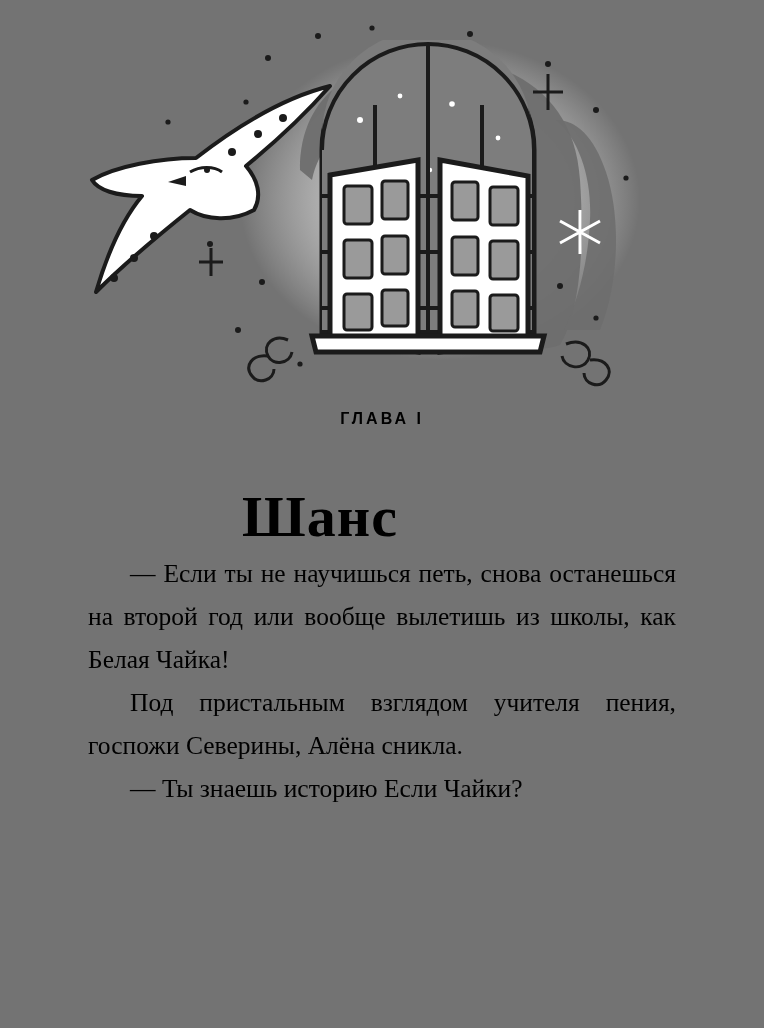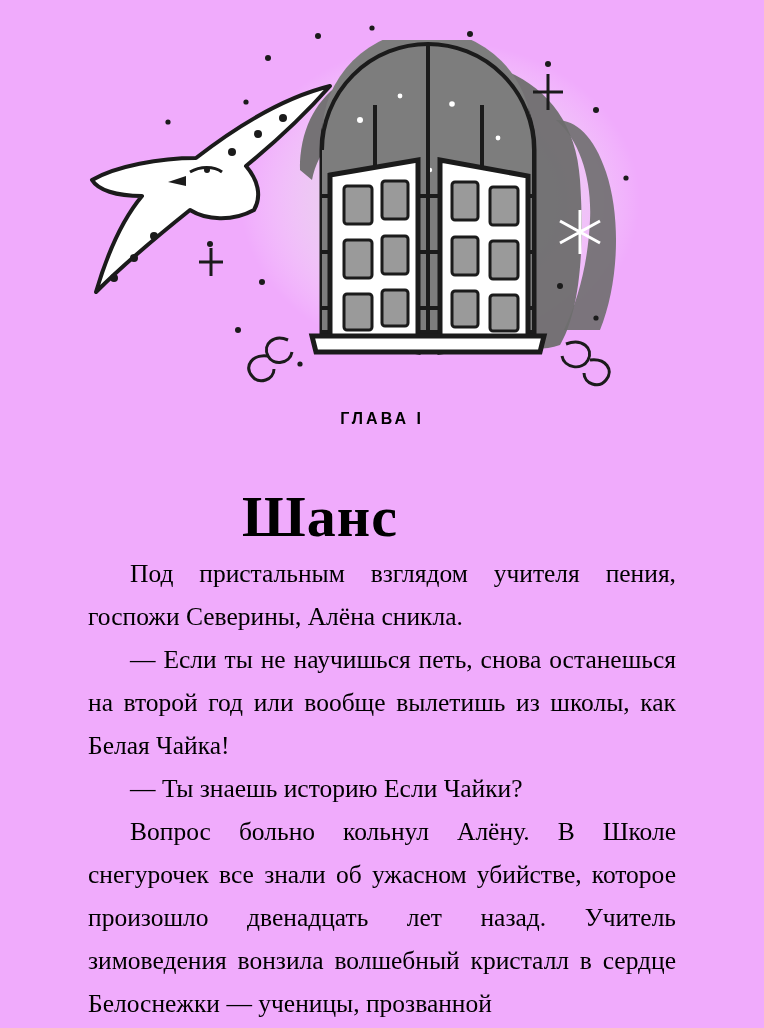--- a/index.html
+++ b/index.html
@@ -4,21 +4,21 @@
 <style>
   html, body {
     margin: 0;
     padding: 0;
     background: #ffffff;
   }
   .page {
     position: relative;
     width: 764px;
     height: 1028px;
-    background: #f0abfc;
+    background: #737373;
     overflow: hidden;
     font-family: "Liberation Serif", serif;
     color: #000000;
   }
 
   
   .illustration {
     position: absolute;
     left: 0;
     top: 0;
@@ -203,19 +203,18 @@
         <path d="M590 360 c16 -2 24 10 16 20 c-7 9 -22 4 -22 -7"></path>
       </g>
     </svg>
   </div>
 
   <div class="chapter-label">ГЛАВА I</div>
 
   <h1 class="chapter-title">Шанс</h1>
 
   <div class="body-text">
+    <p>— Если ты не научишься петь, снова останешься на второй год или вообще вылетишь из школы, как Белая Чайка!</p>
     <p>Под пристальным взглядом учителя пения, госпожи Северины, Алёна сникла.</p>
-    <p>— Если ты не научишься петь, снова останешься на второй год или вообще вылетишь из школы, как Белая Чайка!</p>
     <p>— Ты знаешь историю Если Чайки?</p>
-    <p>Вопрос больно кольнул Алёну. В Школе снегурочек все знали об ужасном убийстве, которое произошло двенадцать лет назад. Учитель зимоведения вонзила волшебный кристалл в сердце Белоснежки — ученицы, прозванной</p>
   </div>
 
 </div>
 
 </body></html>

